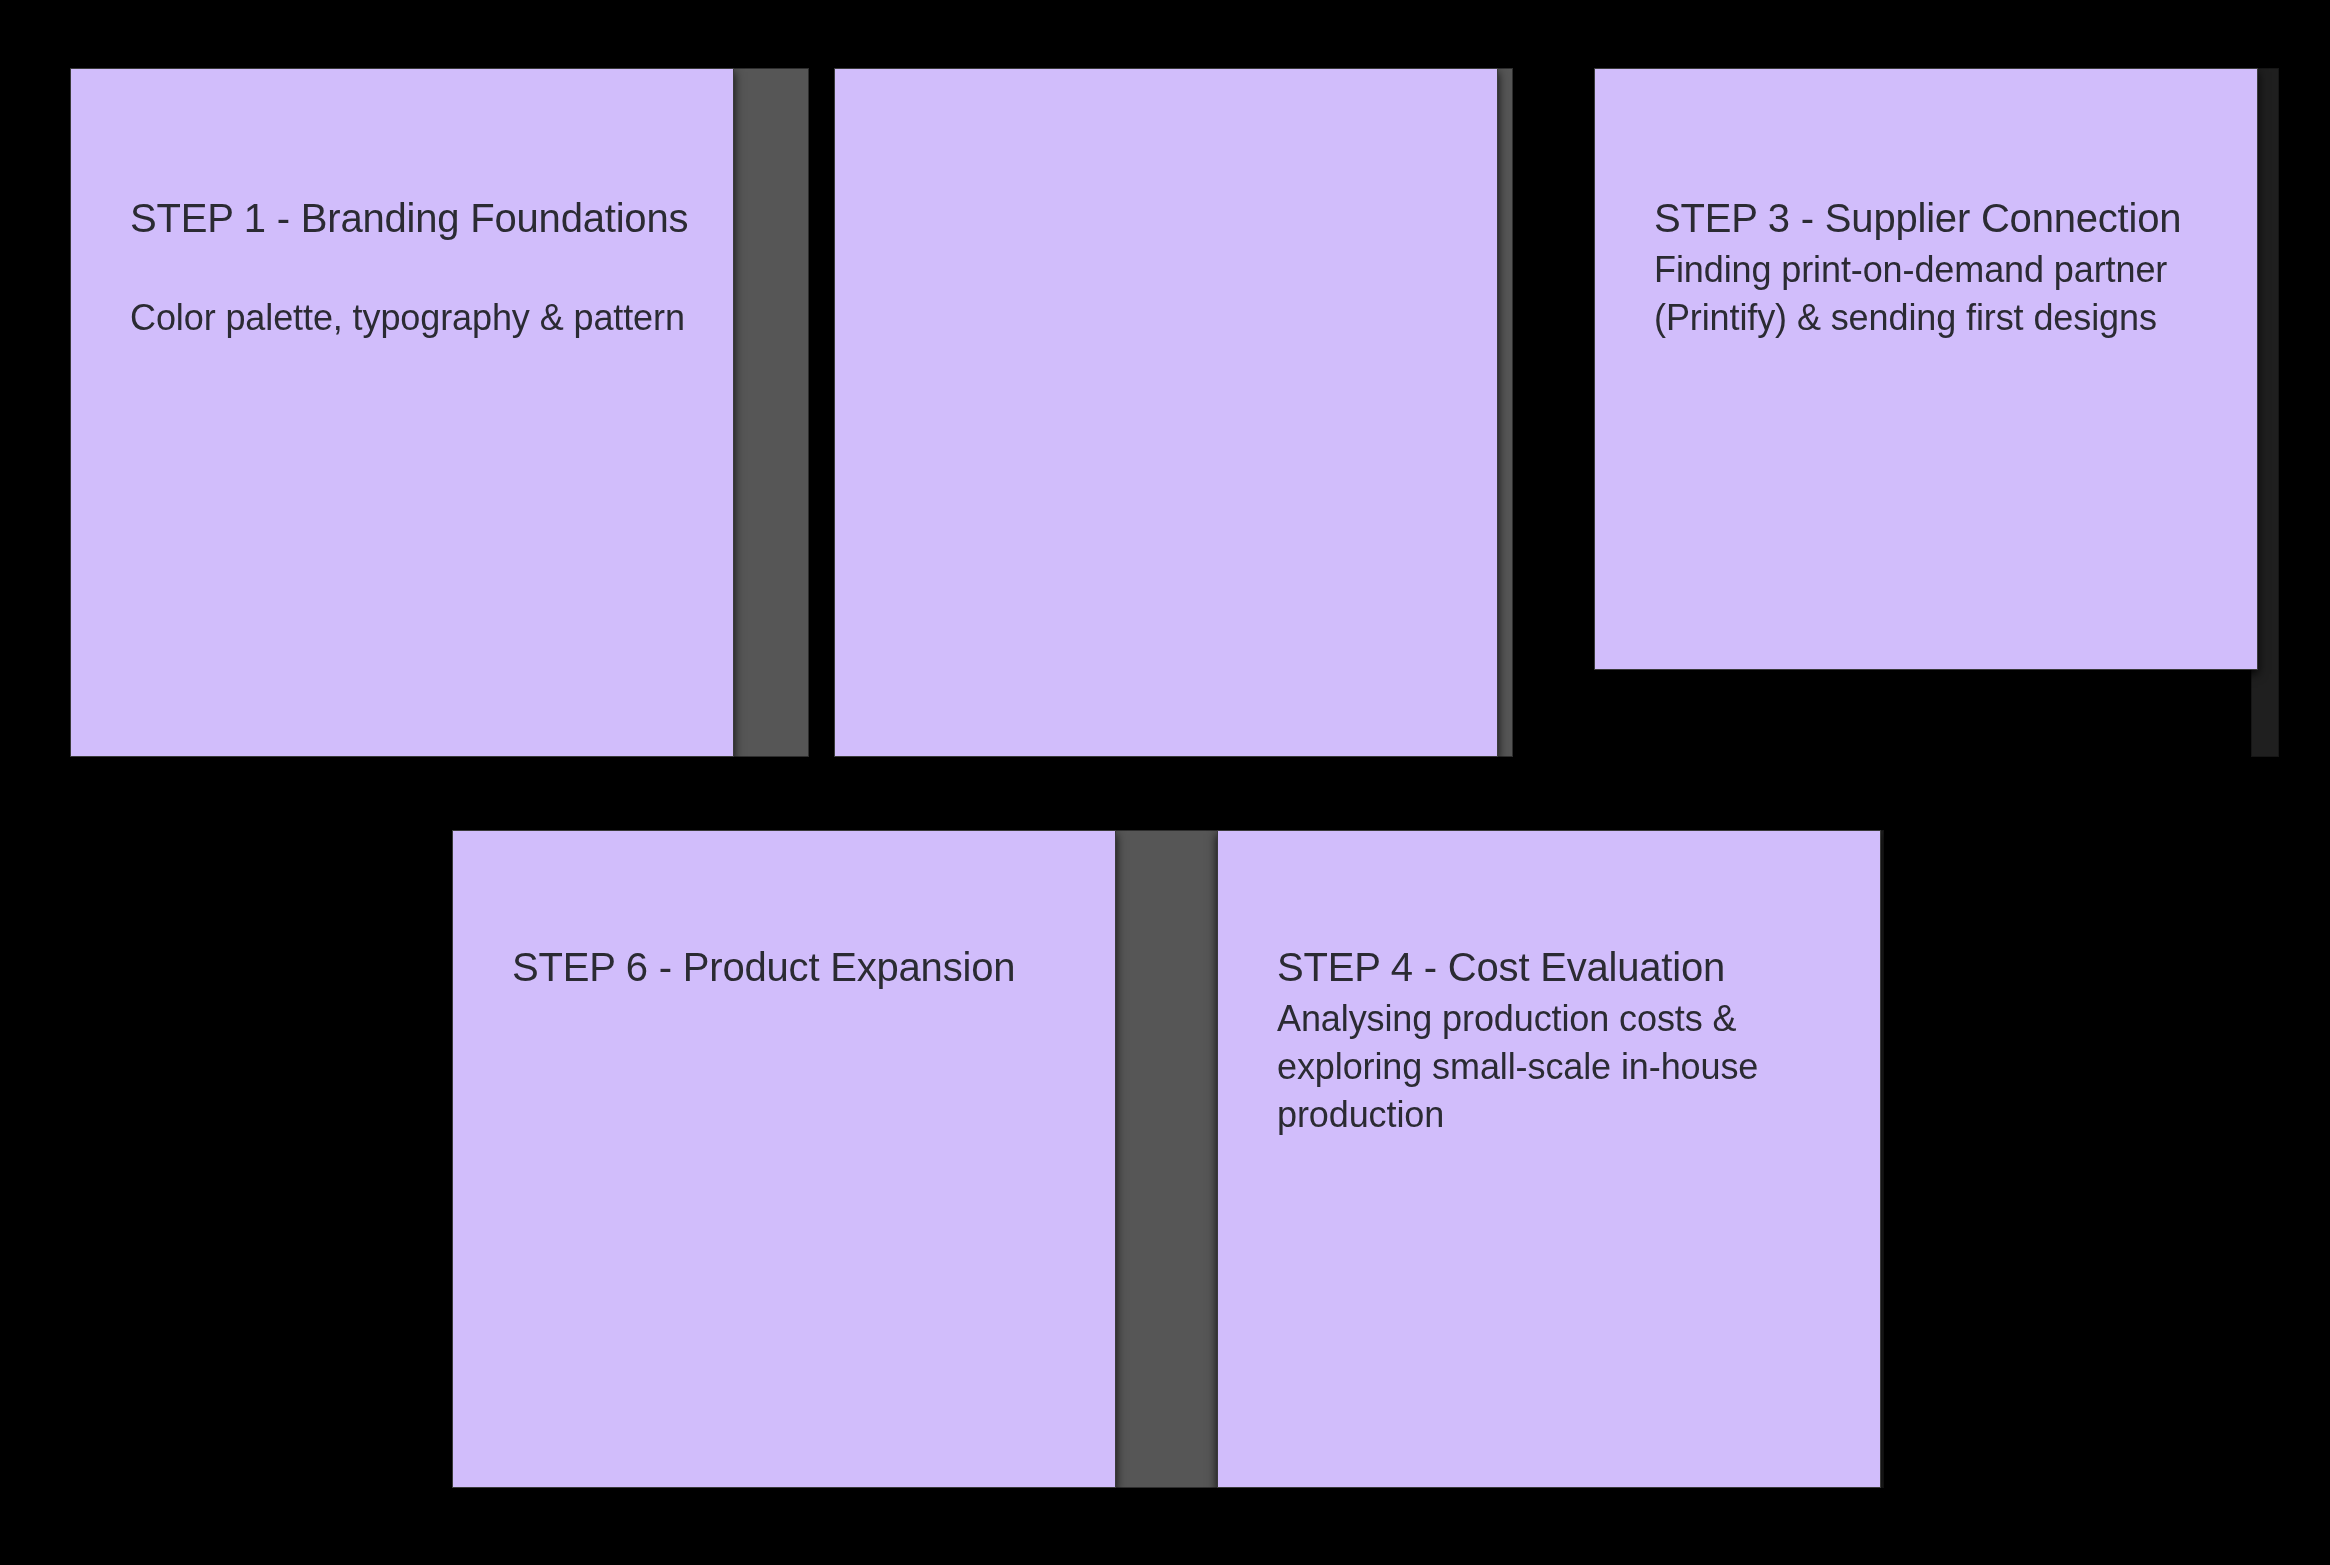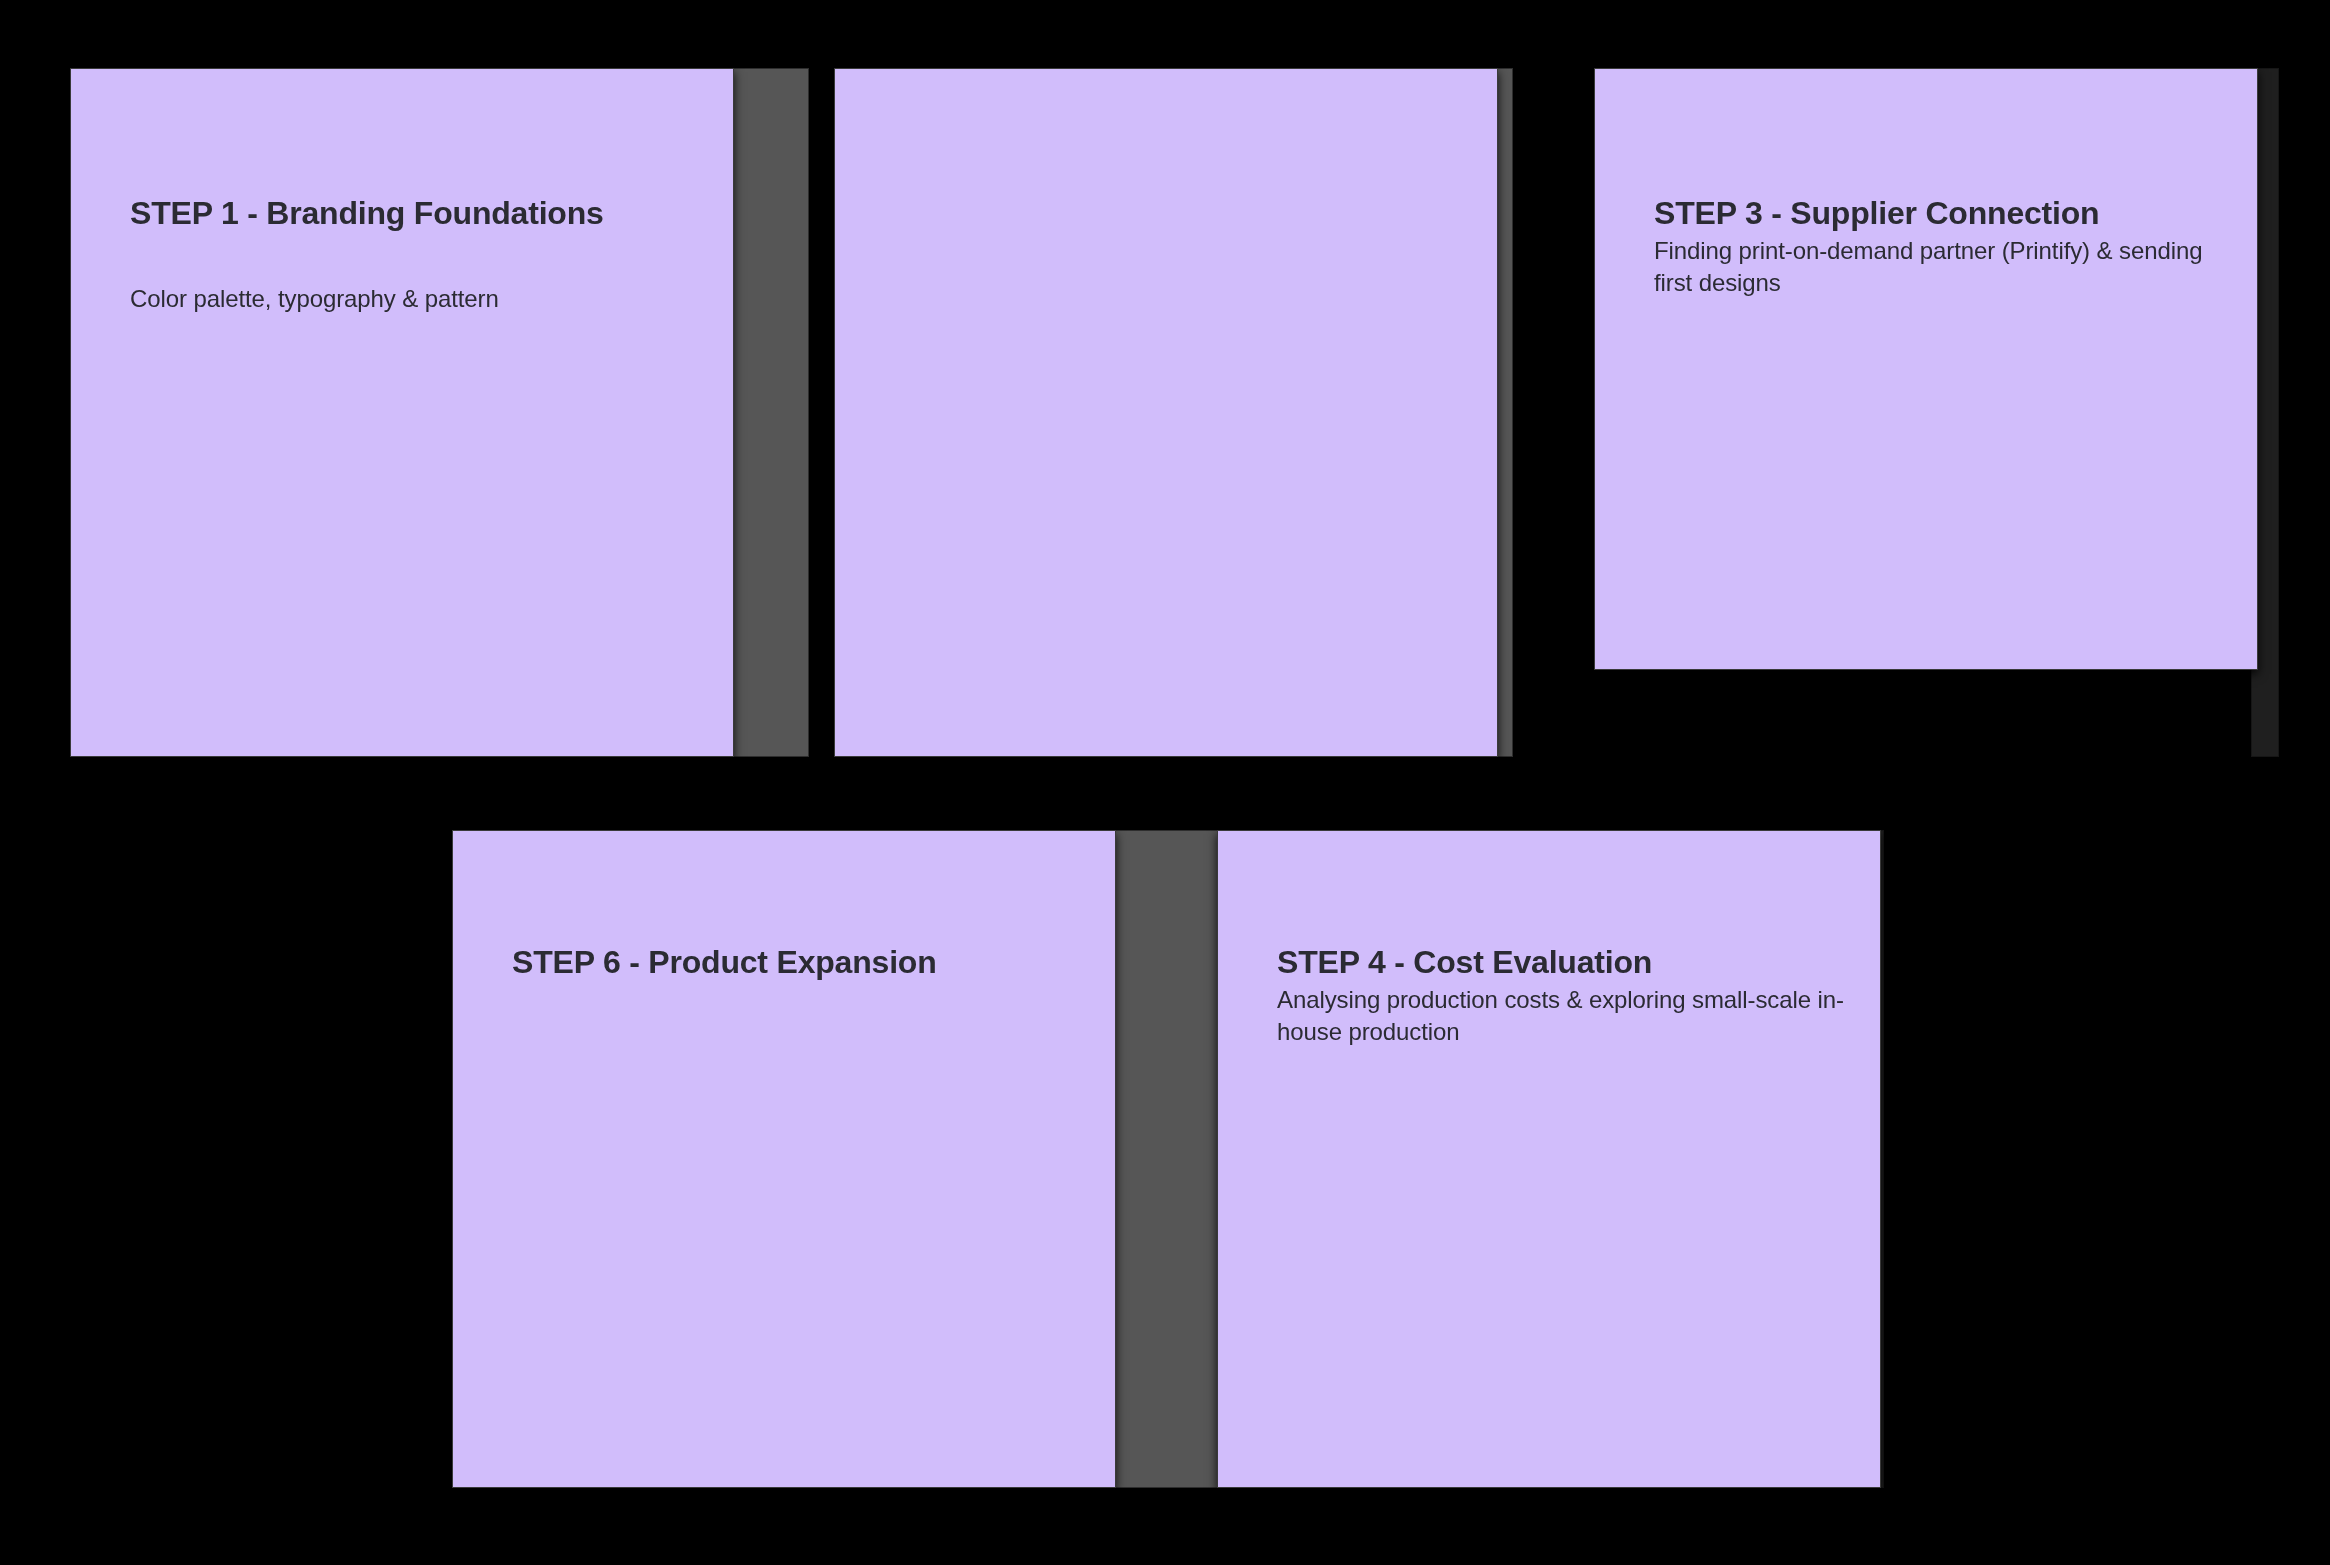--- a/index.html
+++ b/index.html
@@ -25,28 +25,28 @@
     padding: 0;
     border: 0.9px solid #3a3a3a;
     box-shadow: 0 3.7px 9.3px rgba(0,0,0,0.85);
   }
   .card-inner {
     position: absolute;
     left: 59px;
     right: 32px;
   }
   .card-title {
-    font-size: 32px;
-    font-weight: 700;
+    font-size: 40px;
+    font-weight: 400;
     line-height: 1.34;
     letter-spacing: -0.2px;
     white-space: pre-line;
   }
   .card-body {
-    font-size: 24px;
+    font-size: 36px;
     font-weight: 400;
     line-height: 1.34;
     letter-spacing: -0.1px;
     white-space: pre-line;
   }
   .gap-line { display: block; height: 48px; }
 
   
   .side-panel {
     position: absolute;

